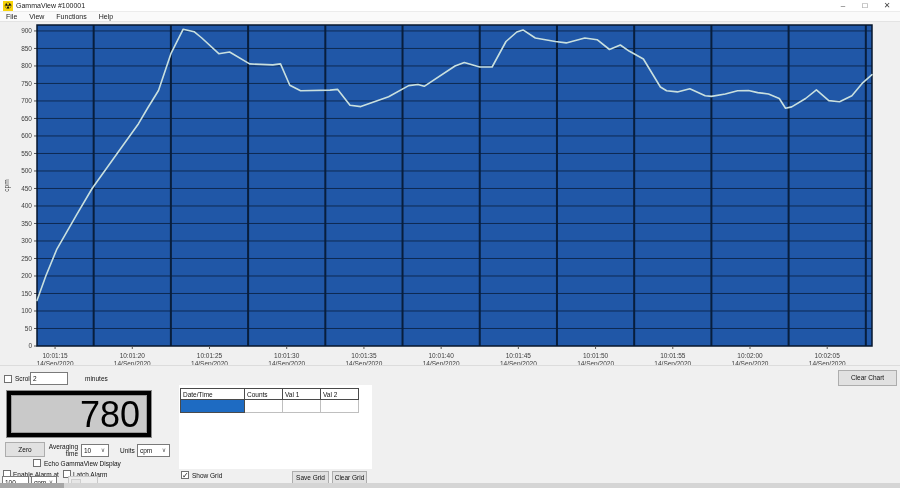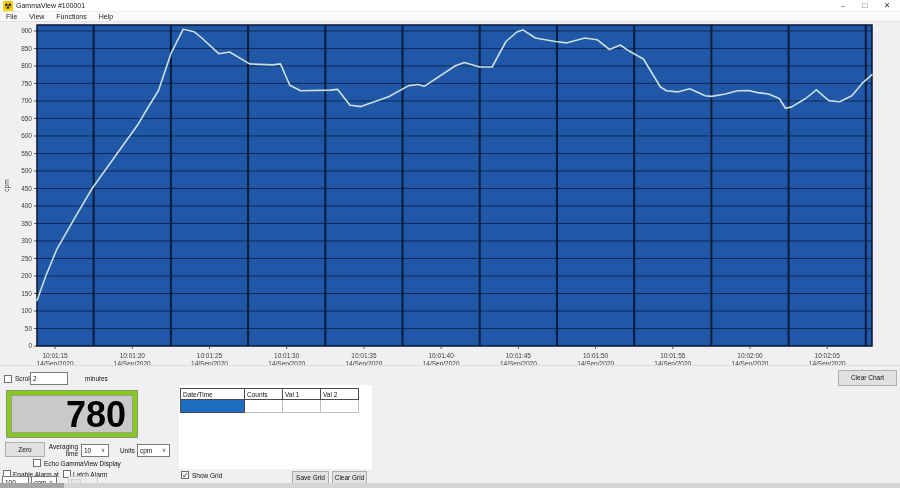--- a/index.html
+++ b/index.html
@@ -33,21 +33,21 @@
   .dd-val { position:absolute; left:2px; top:2px; }
   .dd-arrow { position:absolute; right:1px; top:1px; width:8px; font-size:6px; color:#555; text-align:center; }
 
   #clear-chart-btn { left:838px; top:4px; width:59px; height:16px; line-height:14px; }
 
   #scroll-check { left:4px; top:9px; }
   #scroll-label { left:15px; top:9px; }
   #minutes-input { left:30px; top:6px; width:38px; height:13px; }
   #minutes-label { left:85px; top:9px; }
 
-  #display-frame { position:absolute; left:6px; top:24px; width:132px; height:48px; background:#84cc16; border:1px solid #8e8e8e;font-weight:bold; }
+  #display-frame { position:absolute; left:6px; top:24px; width:146px; height:48px; background:#000000; border:1px solid #8e8e8e; }
   #display-inner { position:absolute; left:4px; top:4px; right:4px; bottom:4px; background:#c9c9c9; border:1px solid #9a9a9a; }
   #display-value { position:absolute; right:6px; top:0px; font-size:36px; color:#000; line-height:38px; }
 
   #zero-btn { left:5px; top:76px; width:40px; height:15px; line-height:13px; }
   #avg-label { position:absolute; left:44px; top:77px; width:34px; text-align:right; font-size:6.5px; line-height:7px; }
   #avg-dd { left:81px; top:78px; width:28px; height:13px; }
   #units-label { position:absolute; left:120px; top:81px; font-size:6.5px; }
   #units-dd { left:137px; top:78px; width:33px; height:13px; }
 
   #echo-check { left:33px; top:93px; }

